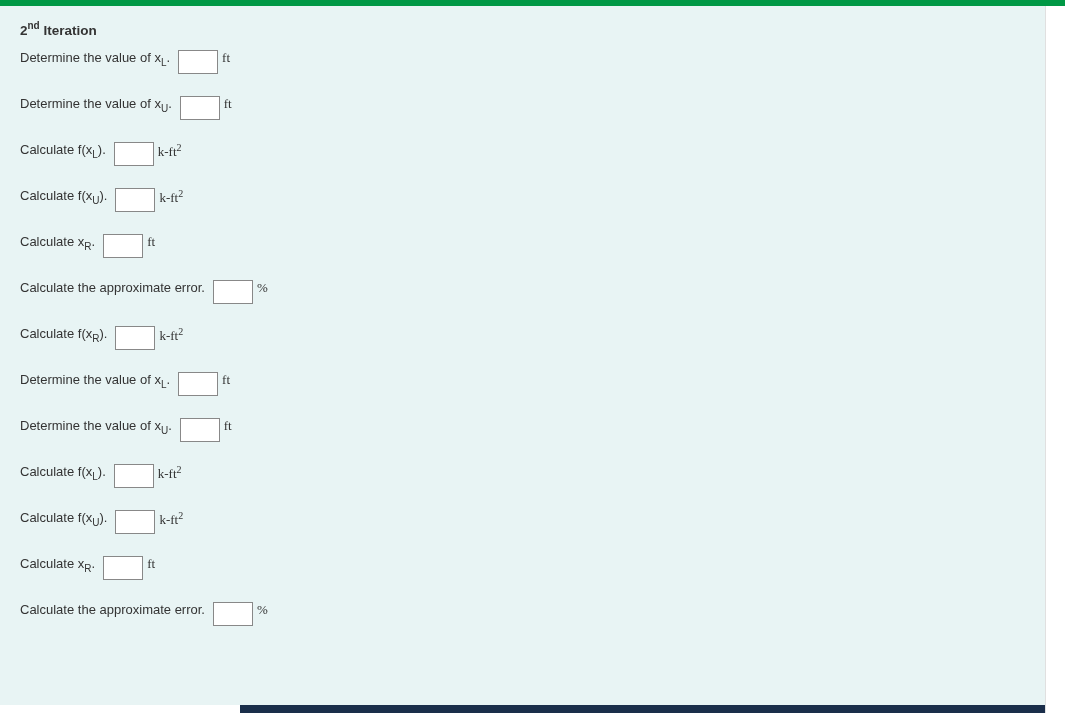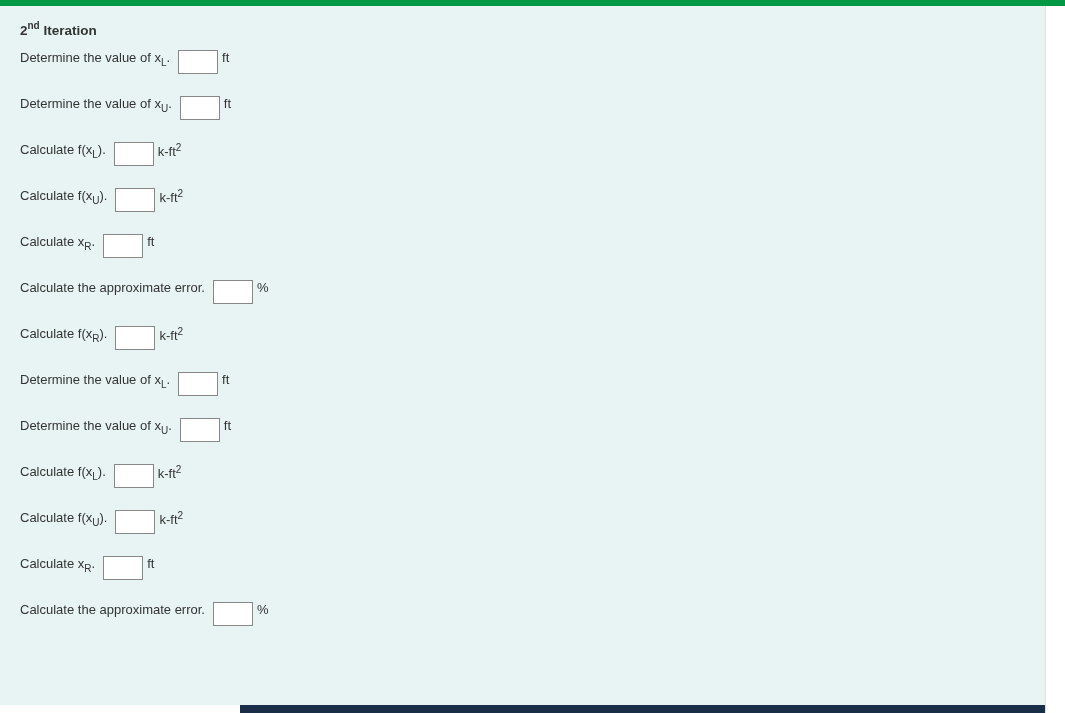--- a/index.html
+++ b/index.html
@@ -53,20 +53,21 @@
       border: 1px solid #888;
       background: #fff;
       width: 40px;
       height: 24px;
       margin: 0 4px;
       padding: 2px 4px;
       font-size: 13px;
     }
     .unit {
       white-space: nowrap;
+      font-family: Liberation Serif, serif;
     }
     sub { font-size: 10px; vertical-align: sub; }
     sup.u { font-size: 10px; vertical-align: super; }
     .bottom-bar {
       position: absolute;
       bottom: 0;
       left: 0;
       right: 0;
       height: 8px;
       background: linear-gradient(to right, #fff 0%, #fff 23%, #1a2e4a 23%, #1a2e4a 100%);

